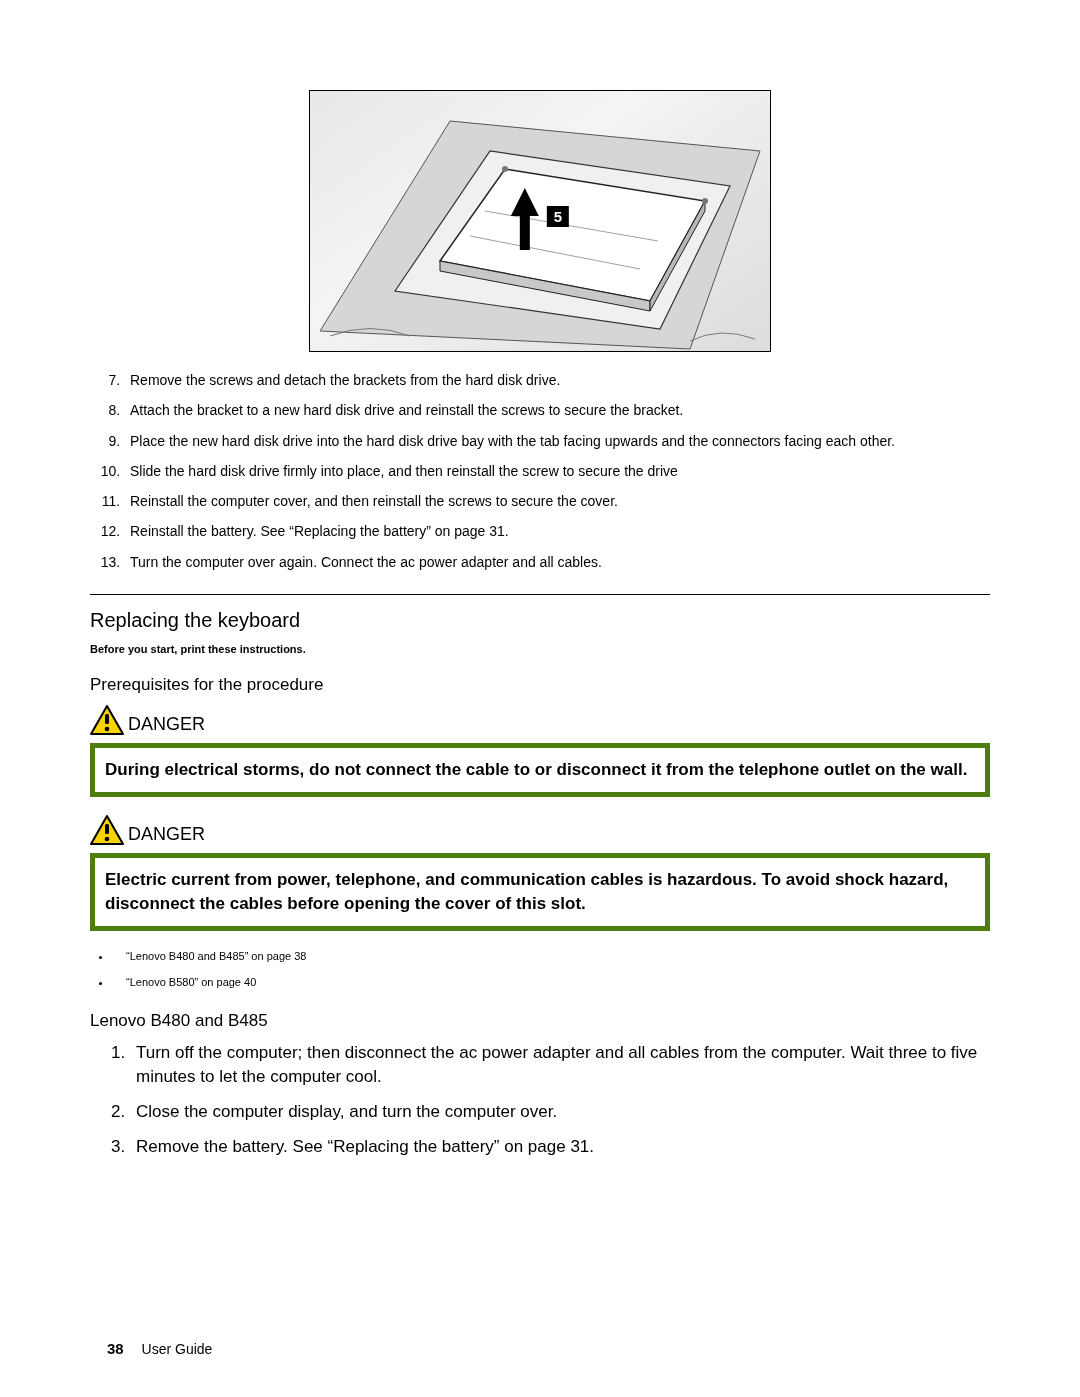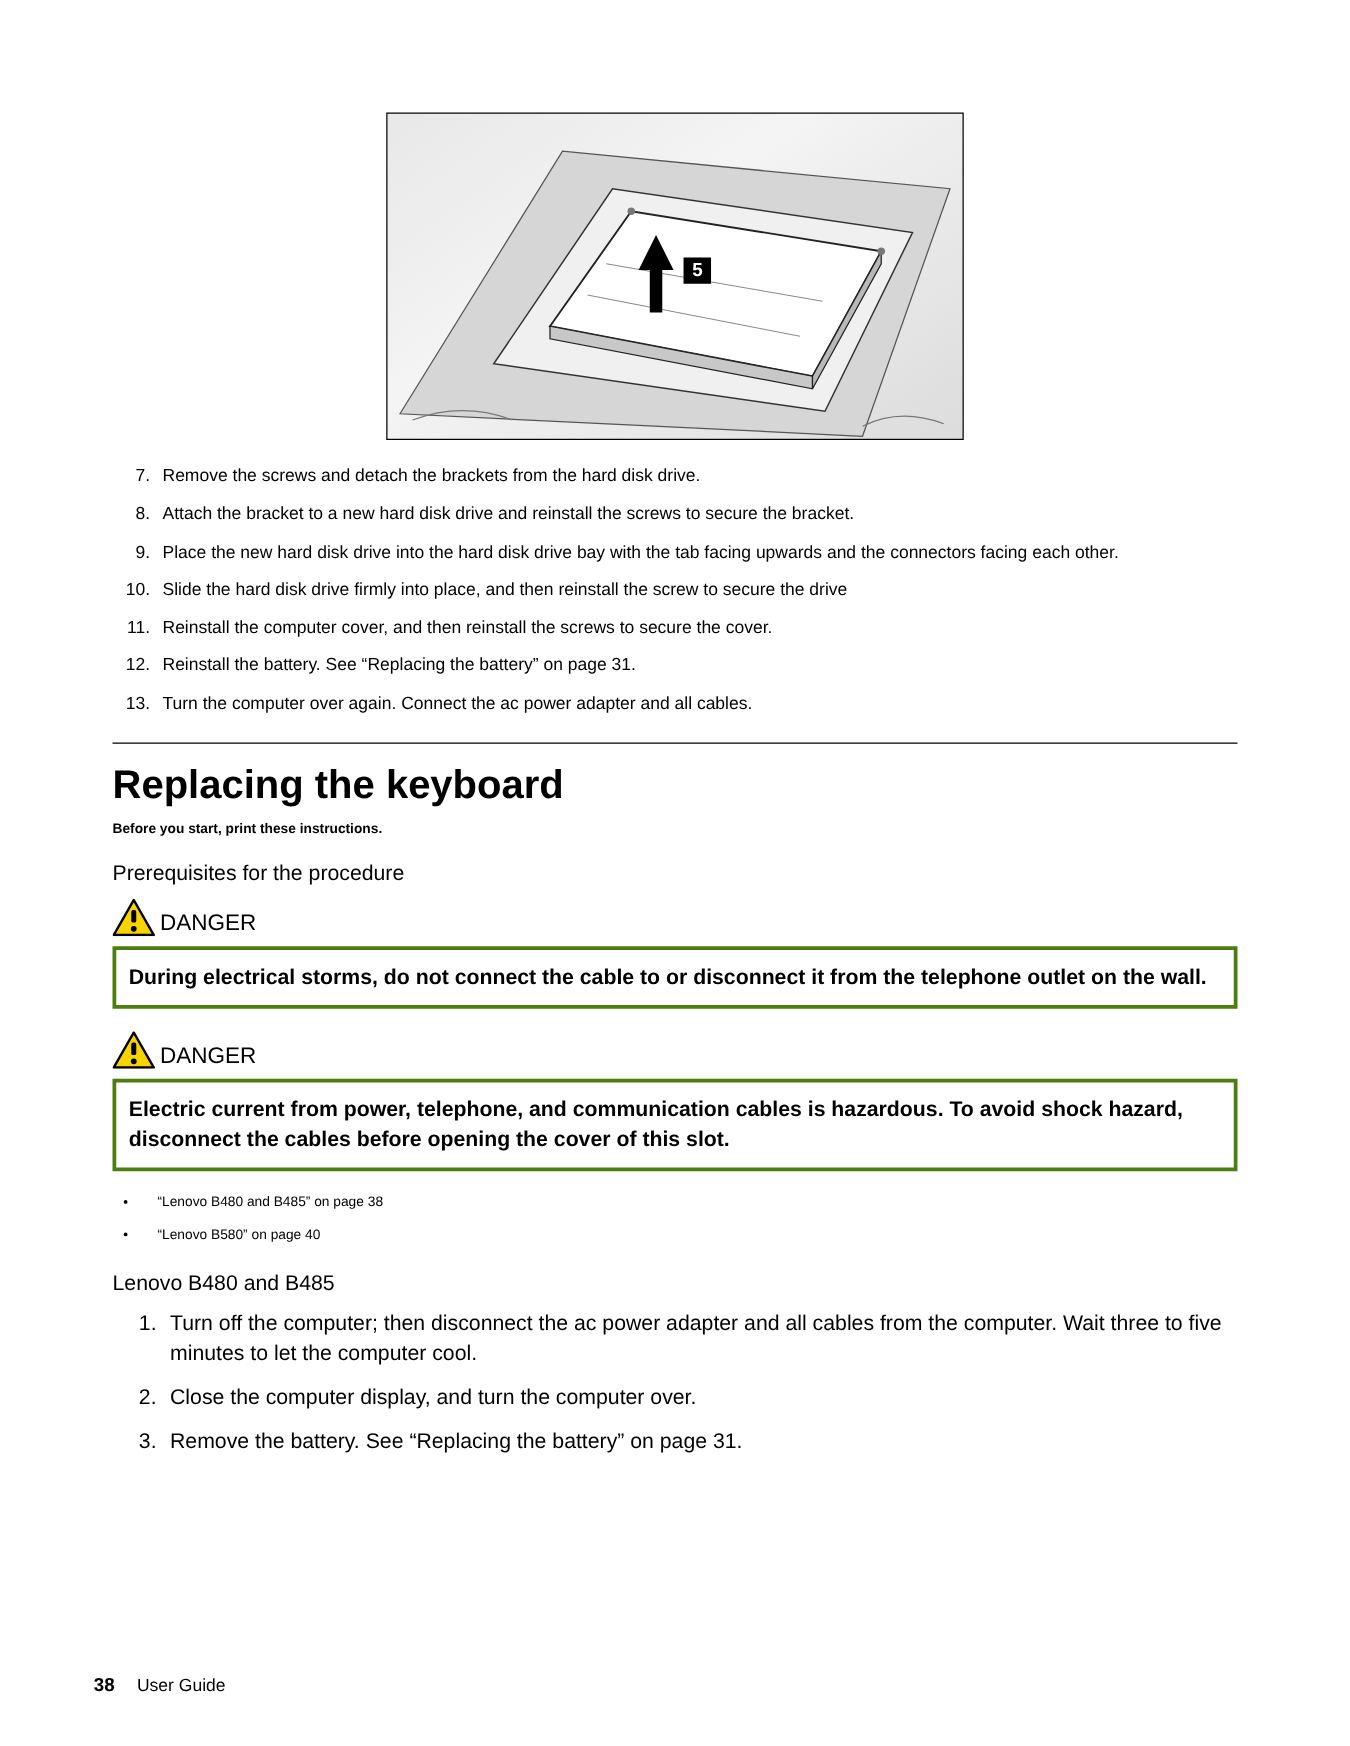--- a/index.html
+++ b/index.html
@@ -55,22 +55,22 @@
     font-size: 14px;
     line-height: 1.45;
   }
   ol.main-steps li { padding-left: 6px; margin-bottom: 10px; }
   .hr {
     border: none;
     border-top: 1px solid #000;
     margin: 10px 0 14px 0;
   }
   h1.section {
-    font-size: 32px;
-    font-weight: bold;
+    font-size: 20px;
+    font-weight: normal;
     margin: 0 0 10px 0;
   }
   p.body {
     font-size: 11px;
     margin: 0 0 18px 0;
     line-height: 1.4;
     font-weight: bold;
   }
   p.subhead {
     font-size: 17px;
@@ -83,21 +83,21 @@
     margin: 6px 0;
   }
   .danger-label {
     font-size: 18px;
     font-weight: normal;
     margin-left: 4px;
     line-height: 1;
     padding-bottom: 2px;
   }
   .danger-box {
-    border: 3px solid #4d7c0f;
+    border: 5px solid #4d7c0f;
     padding: 10px 10px;
     font-size: 17px;
     font-weight: bold;
     margin: 8px 0 18px 0;
     line-height: 1.4;
   }
   ul.bullets {
     margin: 0 0 20px 0;
     padding-left: 22px;
     font-size: 11px;
@@ -106,21 +106,21 @@
   ul.bullets li { padding-left: 14px; margin-bottom: 10px; }
   ol.sub-steps {
     margin: 0 0 20px 0;
     padding-left: 40px;
     font-size: 17px;
     line-height: 1.45;
   }
   ol.sub-steps li { padding-left: 6px; margin-bottom: 10px; }
   .footer {
     position: absolute;
-    left: 75px;
+    left: 107px;
     bottom: 40px;
     font-size: 14px;
   }
   .footer .pnum { font-weight: bold; font-size:15px; margin-right: 14px; }
 </style>
 </head>
 <body>
 
 <div class="page">
 

